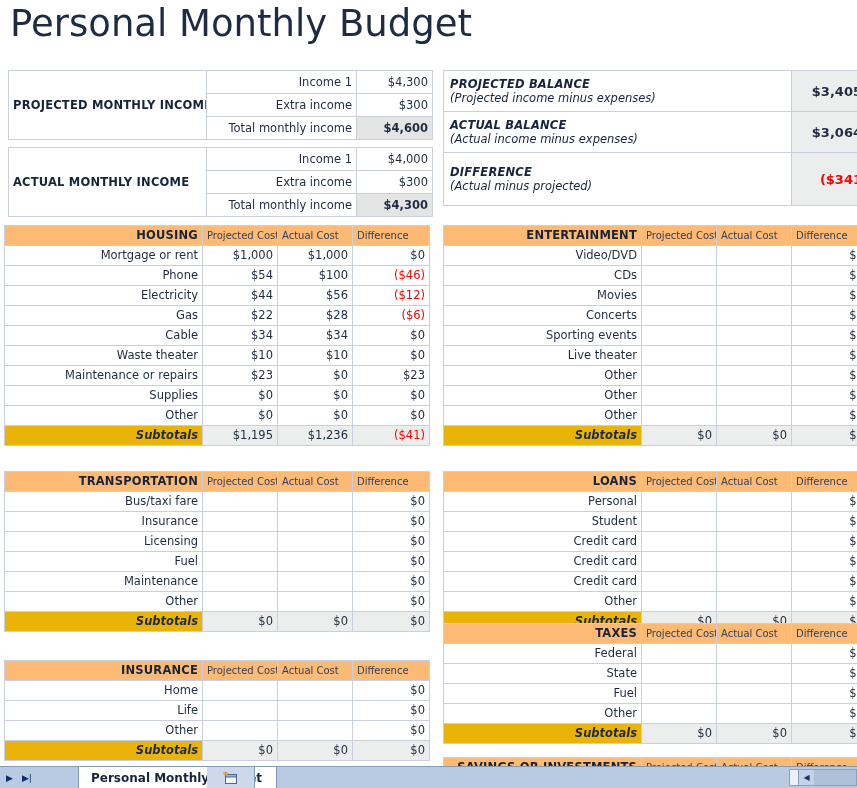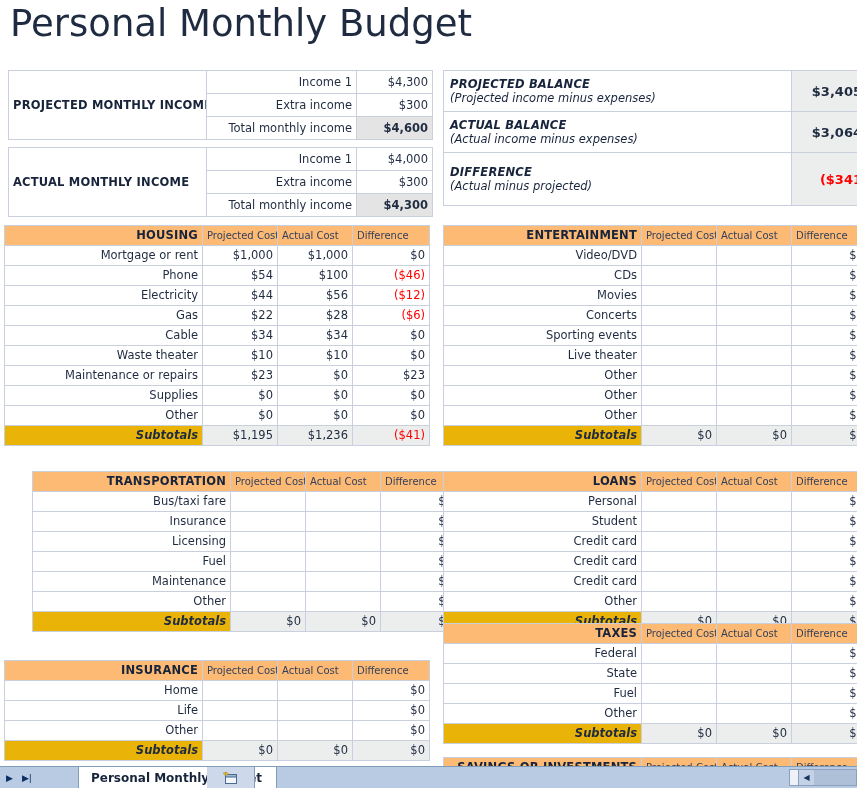--- a/index.html
+++ b/index.html
@@ -278,21 +278,21 @@
           <td class="num shade">$0</td>
         </tr>
         <tr class="sub">
           <td class="lbl">Subtotals</td>
           <td class="num">$1,195</td>
           <td class="num">$1,236</td>
           <td class="num neg">($41)</td>
         </tr>
       </tbody>
     </table>
-  <table class="grid" id="L1" style="left:4px;top:471px;width:425px;margin-left:28px;">
+  <table class="grid" id="L1" style="left:4px;top:471px;width:425px;">
       <colgroup>
         <col style="width: 198px;">
         <col style="width: 75px;">
         <col style="width: 75px;">
         <col style="width: 77px;">
       </colgroup>
       <tbody>
         <tr class="hdr">
           <td class="lbl">TRANSPORTATION</td>
           <td class="colhdr">Projected Cost</td>

